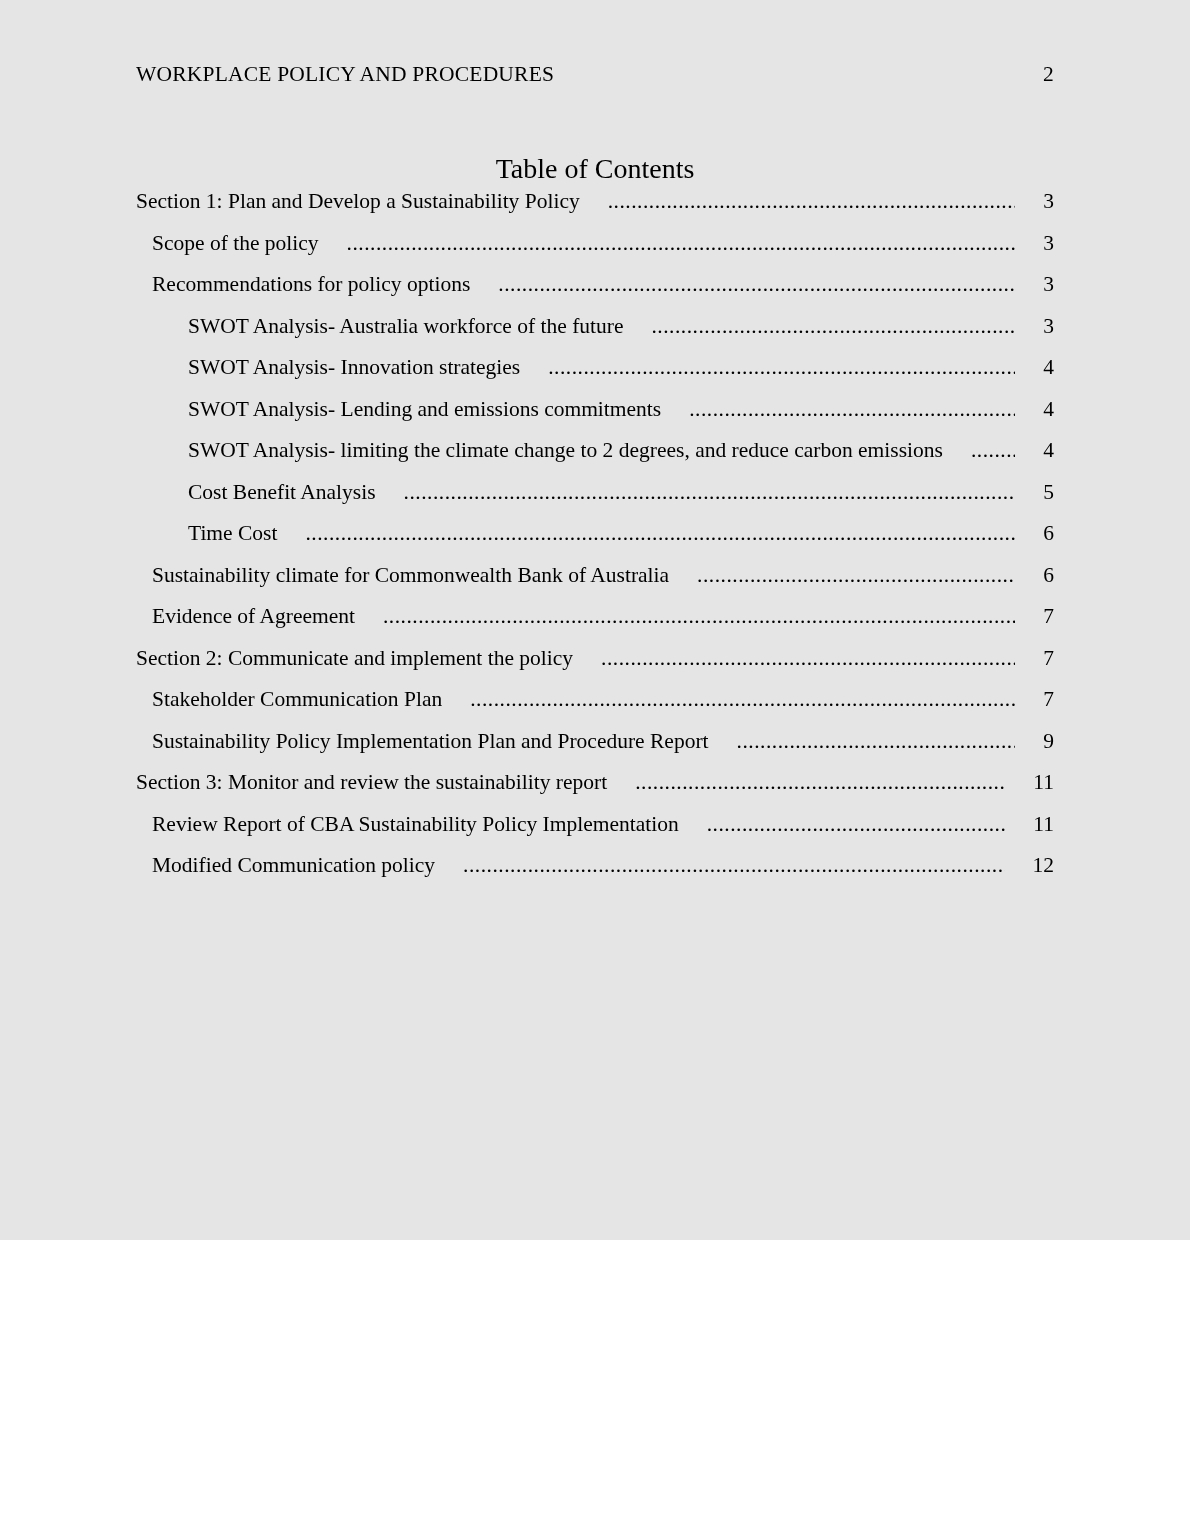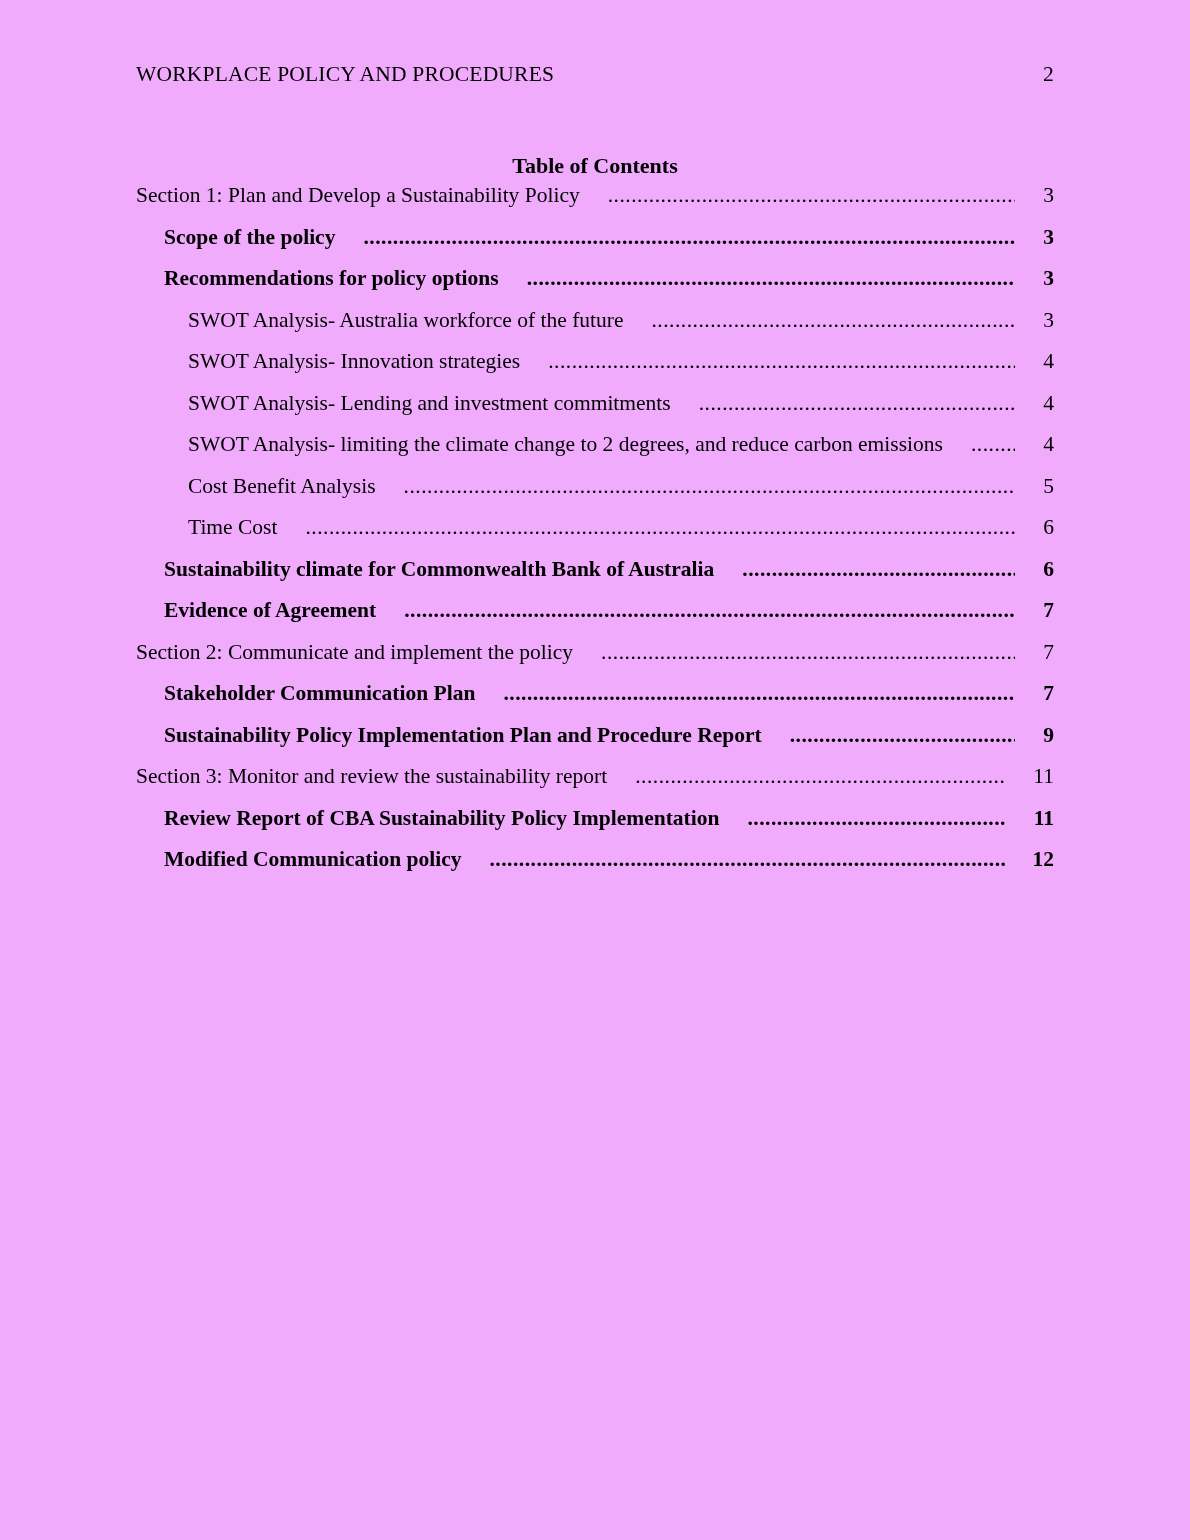--- a/index.html
+++ b/index.html
@@ -3,22 +3,22 @@
 <meta charset="utf-8">
 <style>
   html, body {
     margin: 0;
     padding: 0;
     background: #ffffff;
   }
   .page {
     position: relative;
     width: 1190px;
-    height: 1540px;
-    background: #f0abfc;
+    height: 1240px;
+    background: #e5e5e5;
     font-family: "Liberation Serif", serif;
     color: #000000;
     box-sizing: border-box;
     overflow: hidden;
   }
   .content {
     position: absolute;
     left: 136px;
     top: 62px;
     width: 918px;
@@ -31,22 +31,22 @@
     letter-spacing: 0.2px;
   }
   .running-head .rh-title {
     white-space: nowrap;
   }
   .running-head .rh-page {
     font-size: 21.5px;
   }
   .toc-title {
     text-align: center;
-    font-weight: bold;
-    font-size: 22px;
+    font-weight: normal;
+    font-size: 28px;
     margin-top: 66px;
   }
   .toc {
     margin-top: 6px;
   }
   .toc-entry {
     display: flex;
     align-items: flex-start;
     font-size: 21.5px;
     line-height: 1.0;
@@ -66,21 +66,21 @@
     white-space: nowrap;
     margin: 0 0px;
     letter-spacing: 0.5px;
     font-size: 21.5px;
   }
   .toc-entry .pageno {
     flex: 0 0 auto;
     text-align: right;
   }
   .lvl1 { margin-left: 0px; }
-  .lvl2 { margin-left: 28px; font-weight: bold; }
+  .lvl2 { margin-left: 16px; }
   .lvl3 { margin-left: 52px; }
 </style>
 </head>
 <body>
 
 <div class="page">
   <div class="content">
 
     <div class="running-head">
       <span class="rh-title">WORKPLACE POLICY AND PROCEDURES</span>
@@ -109,21 +109,21 @@
           <span class="label">SWOT Analysis- Australia workforce of the future</span>
           <span class="leader">........................................................................................................................................................................................................</span>
           <span class="pageno">3</span>
         </div>
         <div class="toc-entry lvl3">
           <span class="label">SWOT Analysis- Innovation strategies</span>
           <span class="leader">........................................................................................................................................................................................................</span>
           <span class="pageno">4</span>
         </div>
         <div class="toc-entry lvl3">
-          <span class="label">SWOT Analysis- Lending and investment commitments</span>
+          <span class="label">SWOT Analysis- Lending and emissions commitments</span>
           <span class="leader">........................................................................................................................................................................................................</span>
           <span class="pageno">4</span>
         </div>
         <div class="toc-entry lvl3">
           <span class="label">SWOT Analysis- limiting the climate change to 2 degrees, and reduce carbon emissions</span>
           <span class="leader">........................................................................................................................................................................................................</span>
           <span class="pageno">4</span>
         </div>
         <div class="toc-entry lvl3">
           <span class="label">Cost Benefit Analysis</span>

